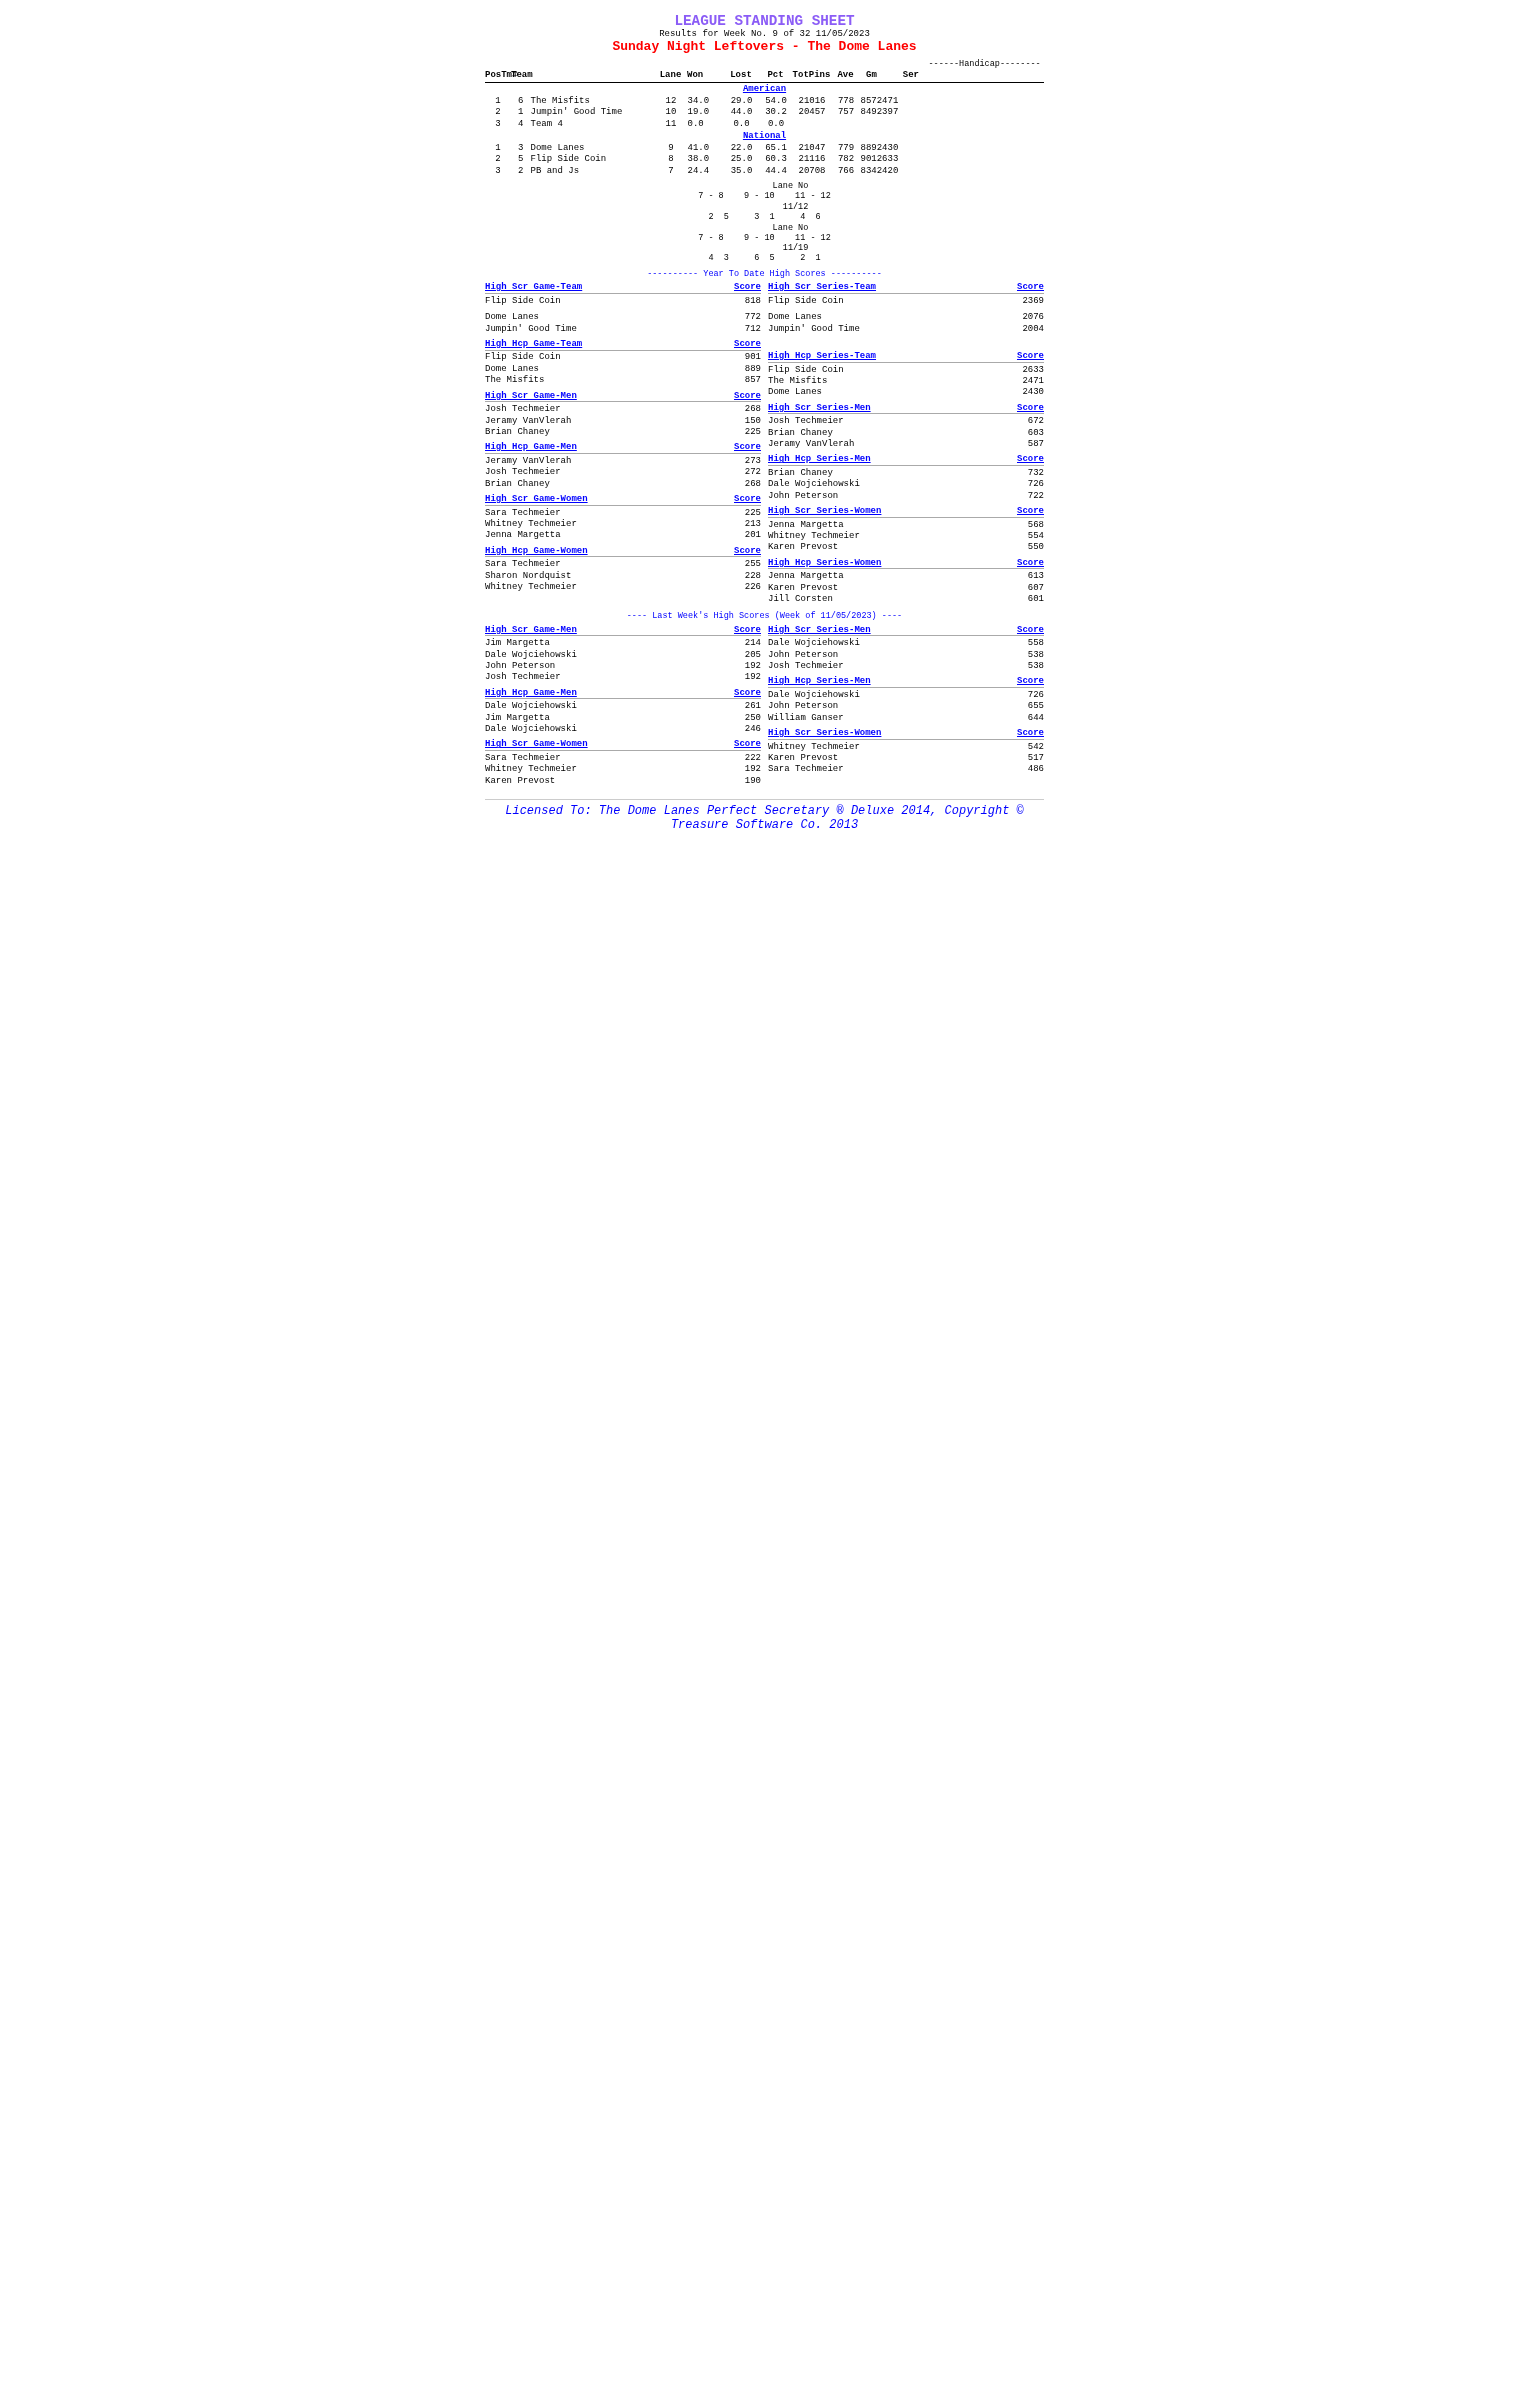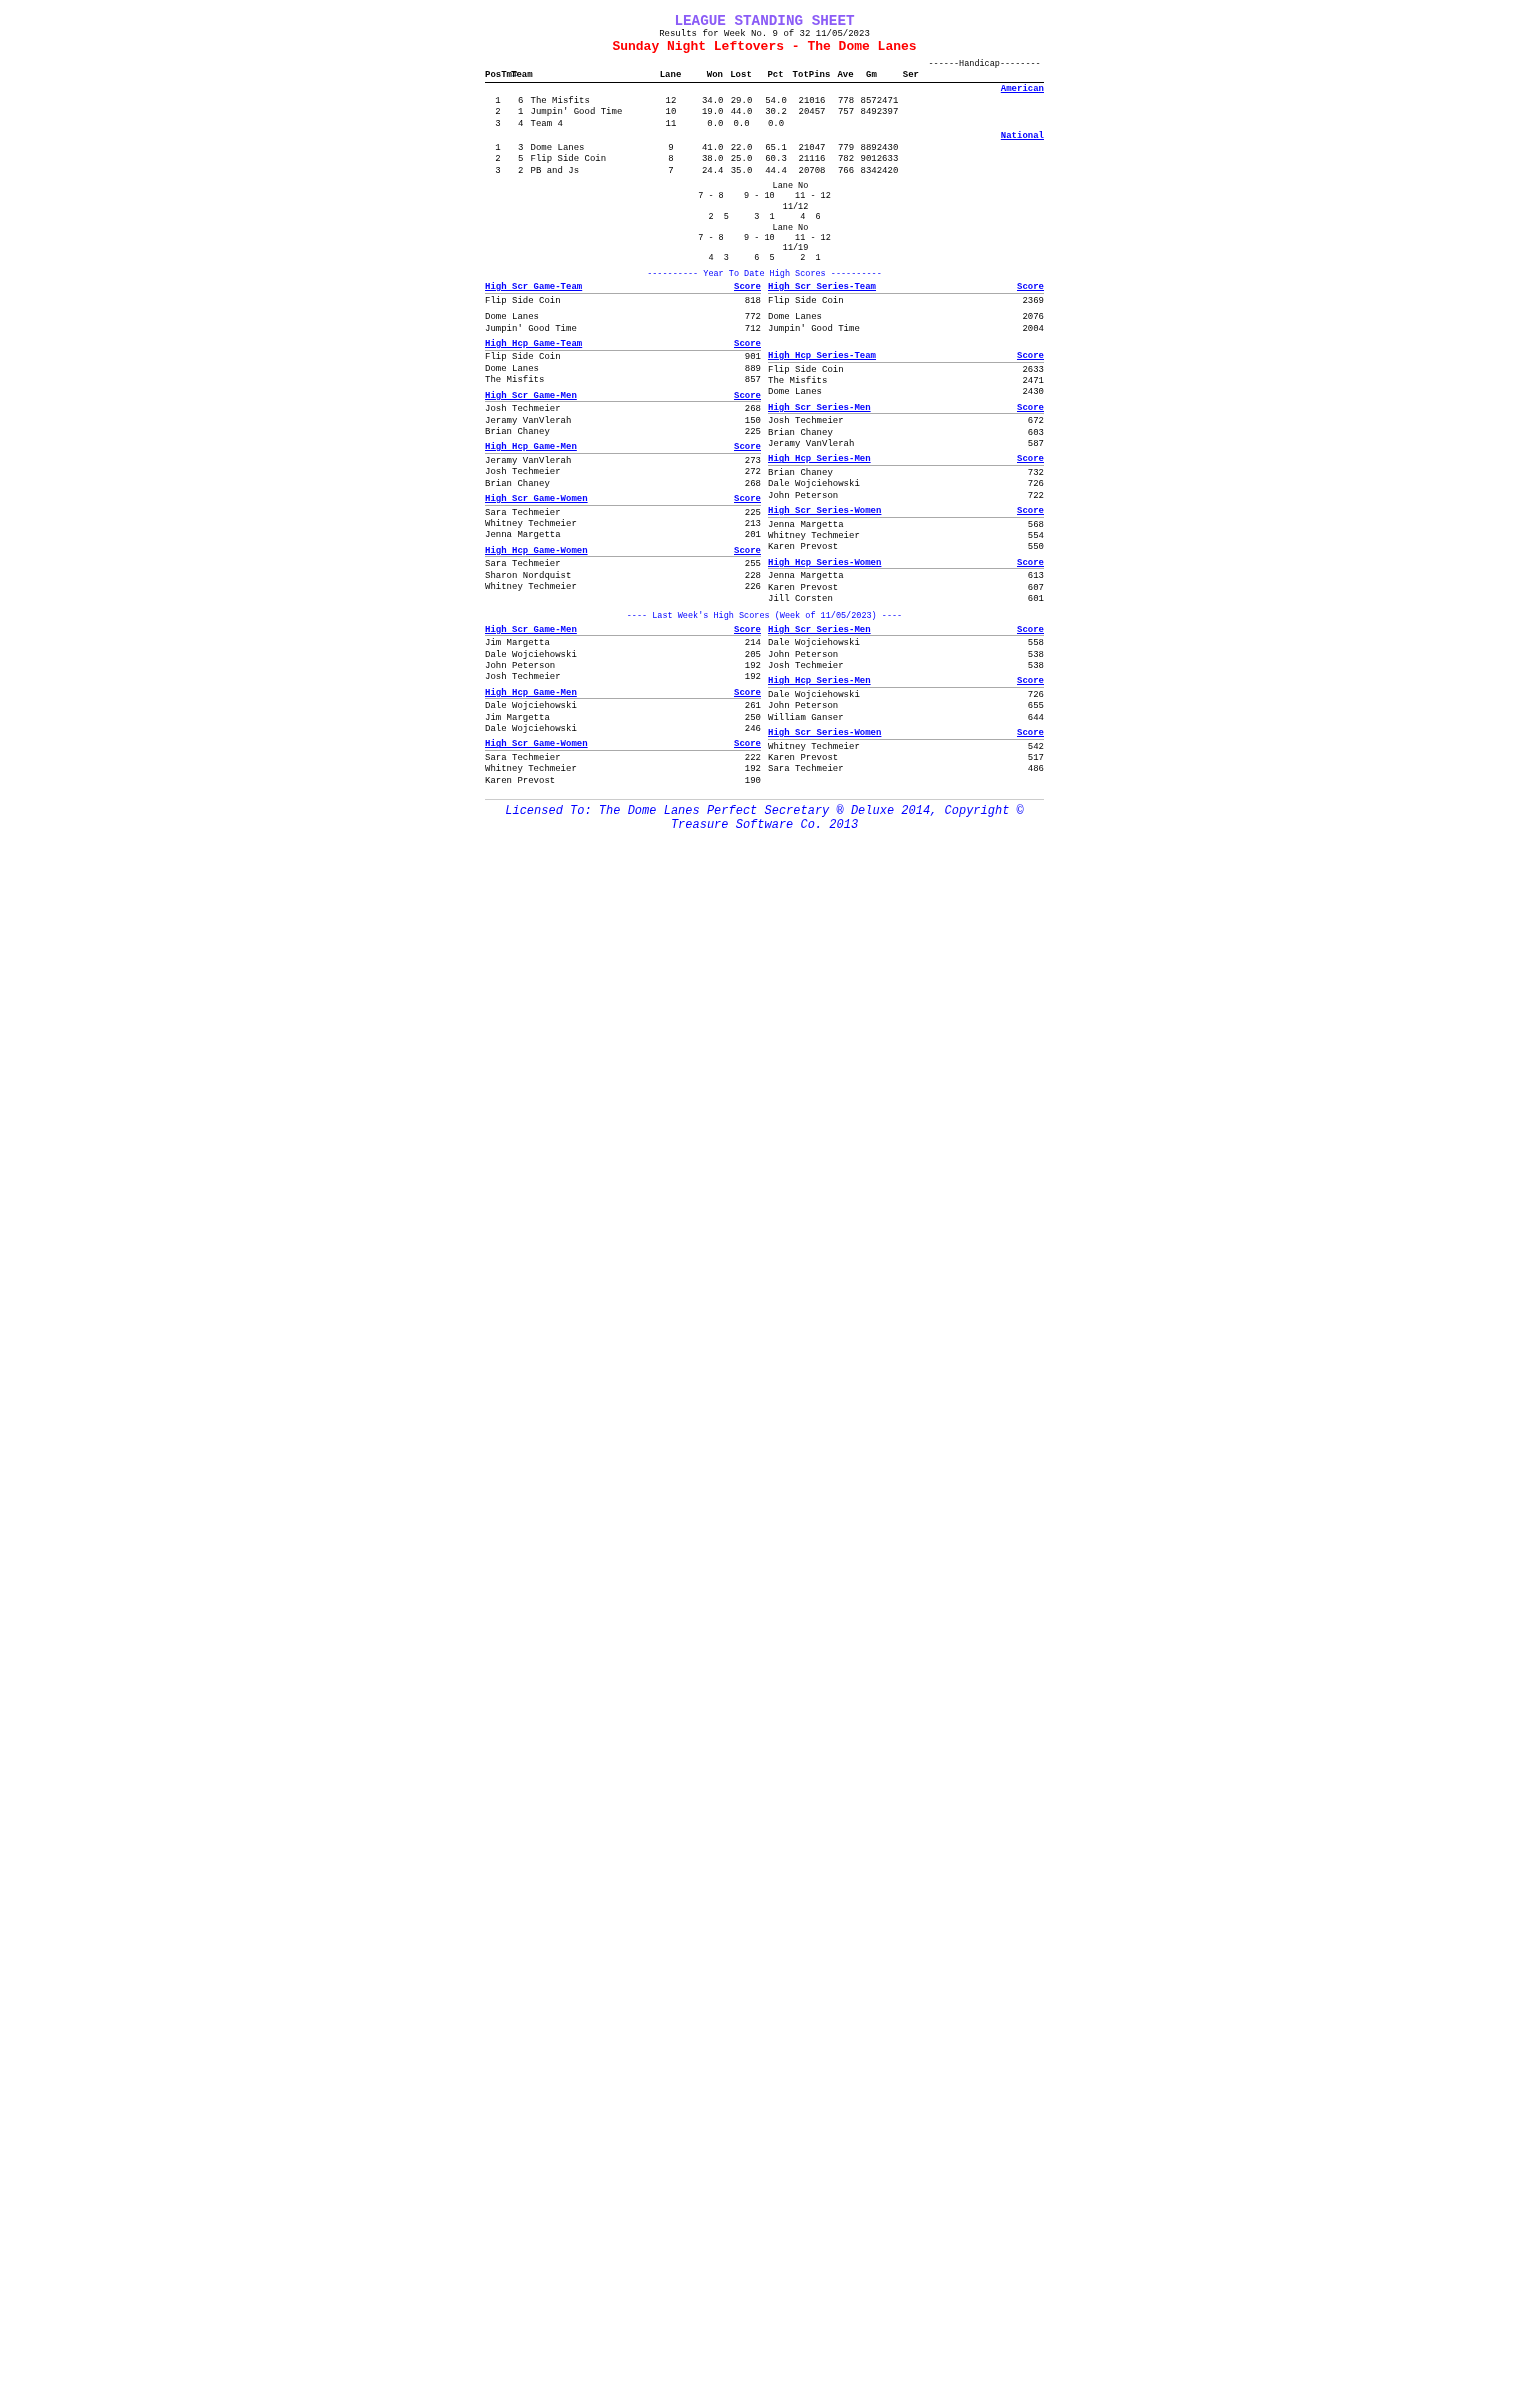--- a/index.html
+++ b/index.html
@@ -40,30 +40,30 @@
     .handicap-line {
       text-align: right;
       font-size: 8.5px;
       color: #000;
       padding-right: 3.3px;
     }
     .col-pos { width: 26px; text-align: center; }
     .col-tm { width: 19.5px; text-align: center; }
     .col-team { width: 143px; }
     .col-lane { width: 33px; text-align: center; }
-    .col-won { width: 36px; text-align: right; }
+    .col-won { width: 36px; text-align: left; }
     .col-lost { width: 36px; text-align: center; }
     .col-pct { width: 33px; text-align: center; }
     .col-totpins { width: 39px; text-align: center; }
     .col-ave { width: 29px; text-align: center; }
     .col-gm { width: 23px; text-align: center; }
     .col-ser { width: 36px; text-align: right; }
 
     .section-header {
-      text-align: right;
+      text-align: center;
       font-weight: bold;
       font-size: 9px;
       text-decoration: underline;
       color: #00f;
       margin: 1.3px 0;
     }
     .data-row {
       display: flex;
       font-size: 9px;
       padding: 0.7px 0;

